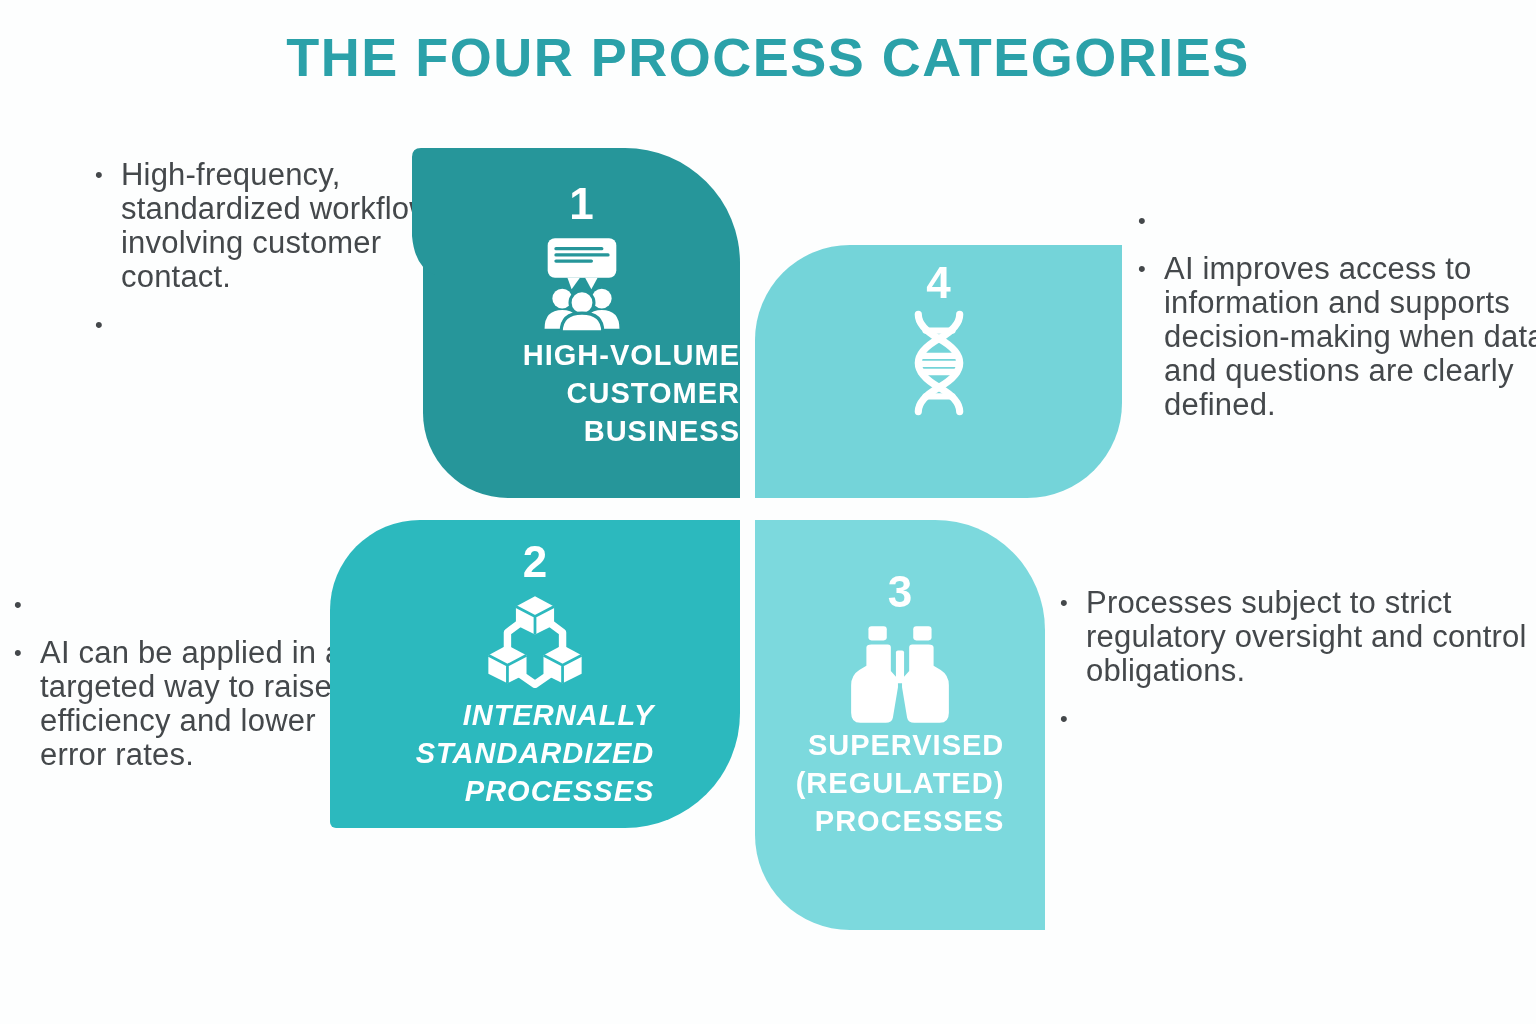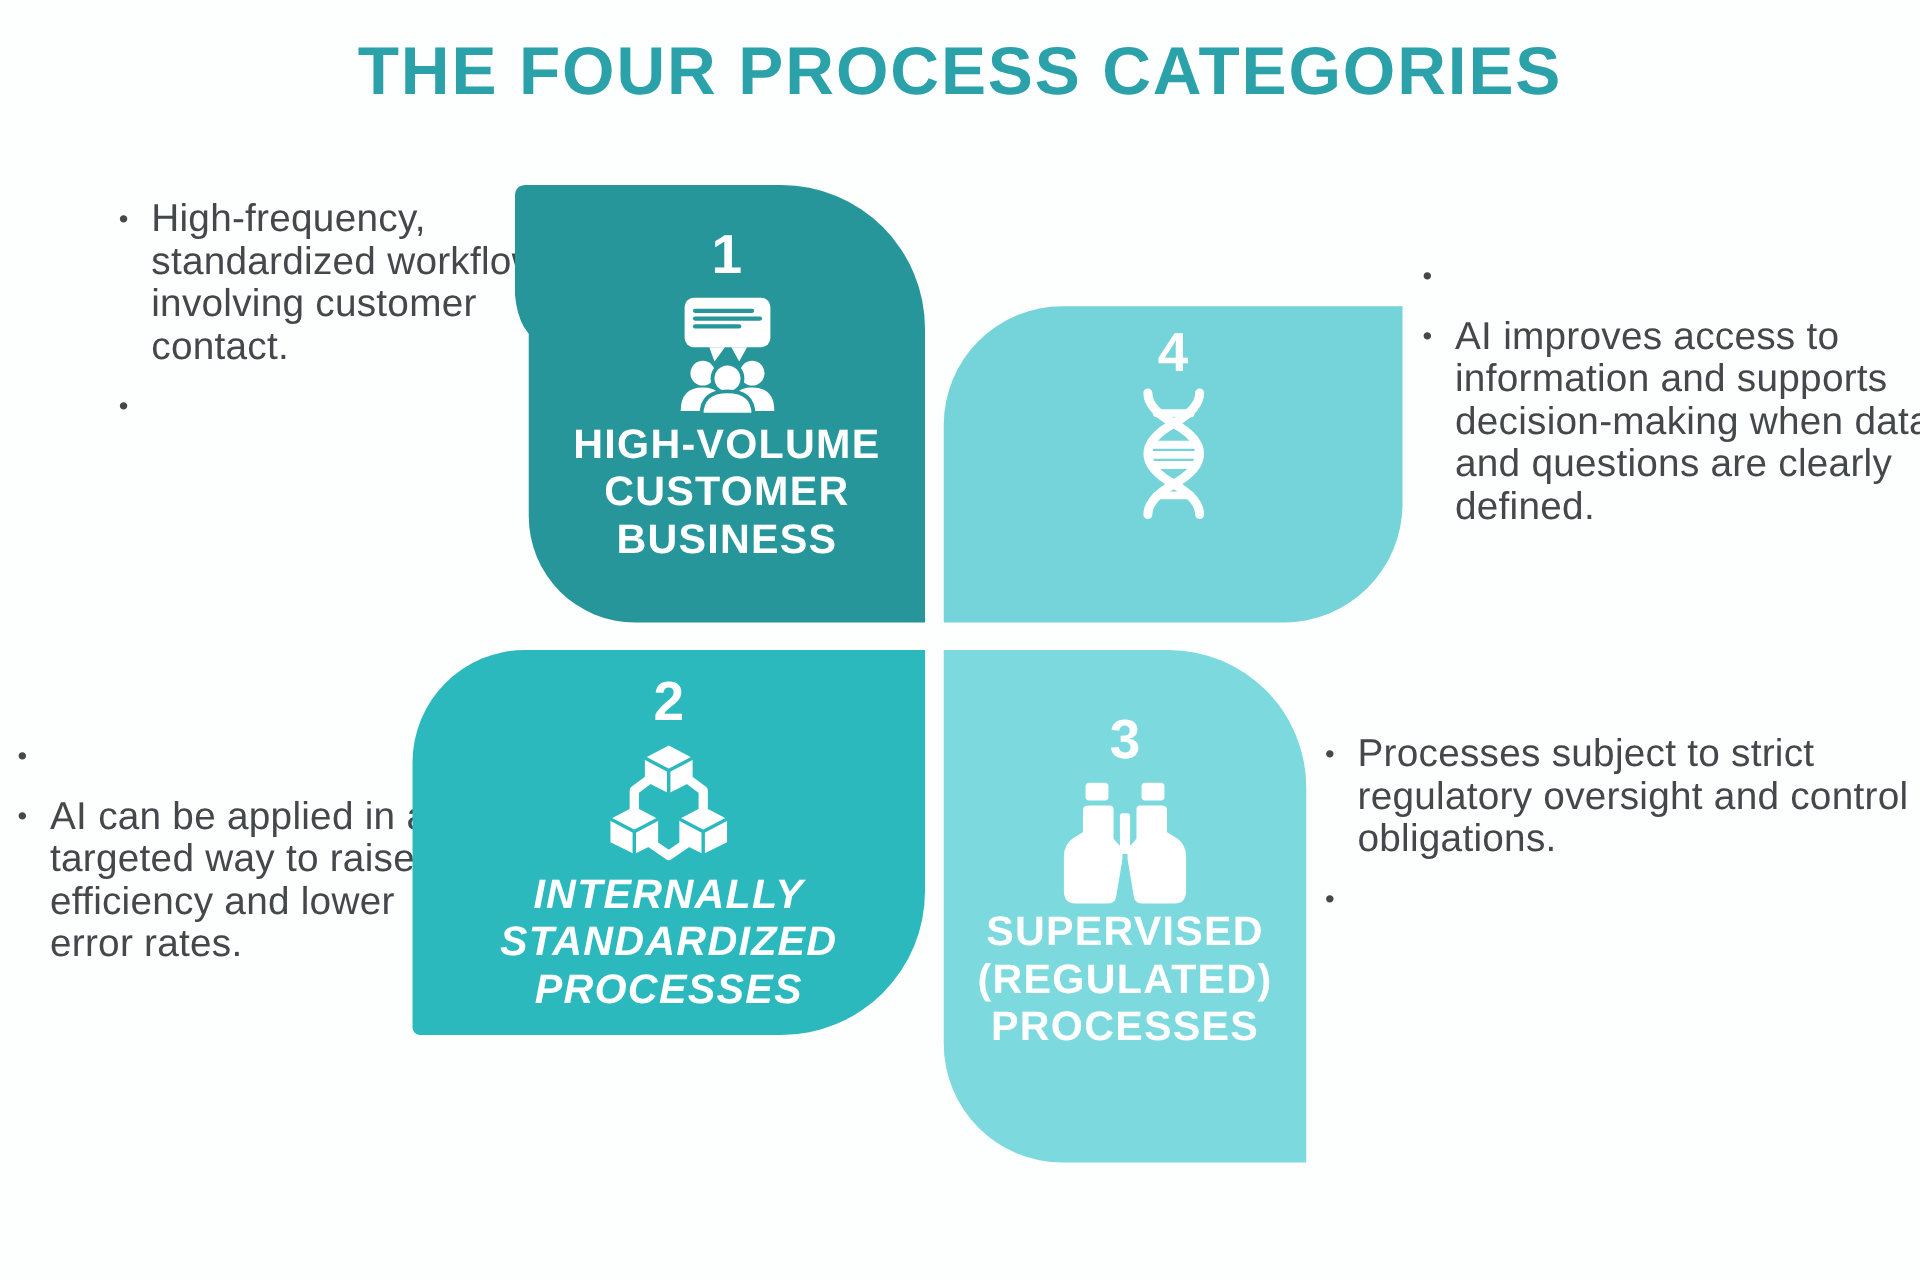--- a/index.html
+++ b/index.html
@@ -11,22 +11,22 @@
   
   h1.title{
     position:absolute;left:0;top:26px;width:1536px;margin:0;
     text-align:center;font-size:54px;font-weight:bold;letter-spacing:1.5px;
     color:var(--title,#2ba1a9);
   }
   
   .quad{position:absolute;display:flex;flex-direction:column;align-items:center;color:#fff;text-align:center;}
   .quad .num{font-size:44px;font-weight:bold;line-height:1;}
   .quad h2.qlabel{
-    margin:0;font-size:33px;font-weight:bold;line-height:38px;letter-spacing:1px;
-    white-space:pre-line;text-transform:uppercase;
+    margin:0;font-size:29px;font-weight:bold;line-height:38px;letter-spacing:1px;
+    white-space:pre-line;text-transform:uppercase;text-align:right;
   }
   .q1{left:423px;top:148px;width:317px;height:350px;background:var(--q1);border-radius:0 115px 0 85px;}
   .q1 .num{margin-top:34px;}
   .q1 .icon{margin-top:6px;}
   .q1 .qlabel{margin-top:8px;}
   .q2{left:330px;top:520px;width:410px;height:308px;background:var(--q2);border-radius:90px 0 115px 6px;}
   .q2 .num{margin-top:20px;}
   .q2 .icon{margin-top:6px;}
   .q2 .qlabel{margin-top:10px;line-height:37px;font-style:italic;}
   .q3{left:755px;top:520px;width:290px;height:410px;background:var(--q3);border-radius:0 110px 0 95px;}

